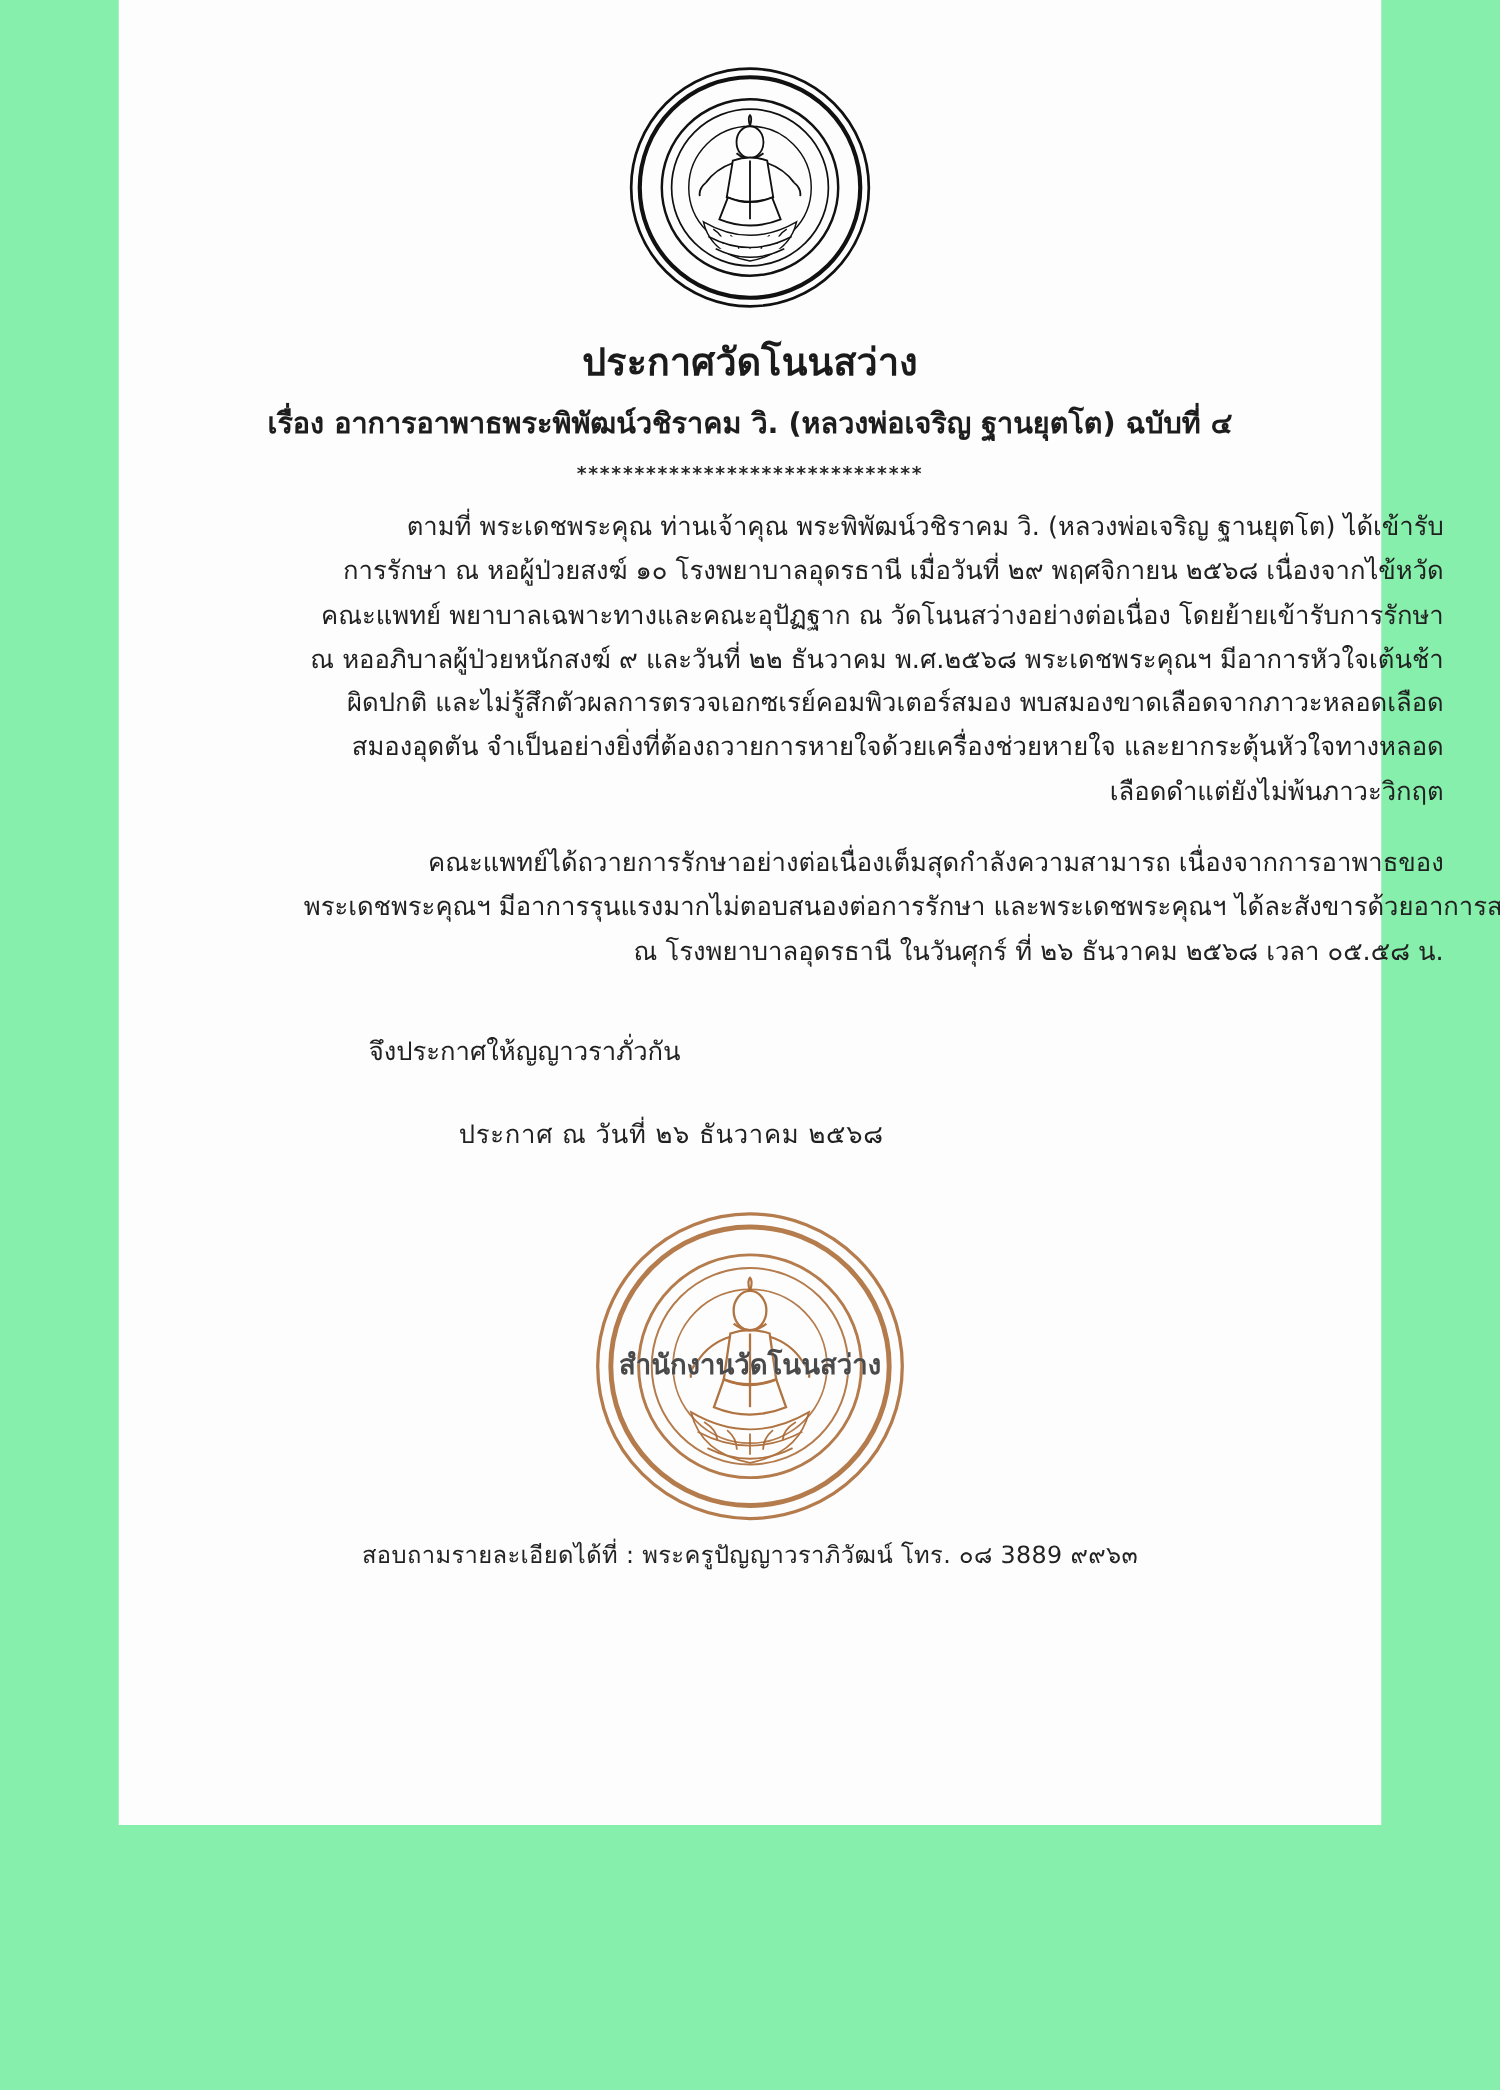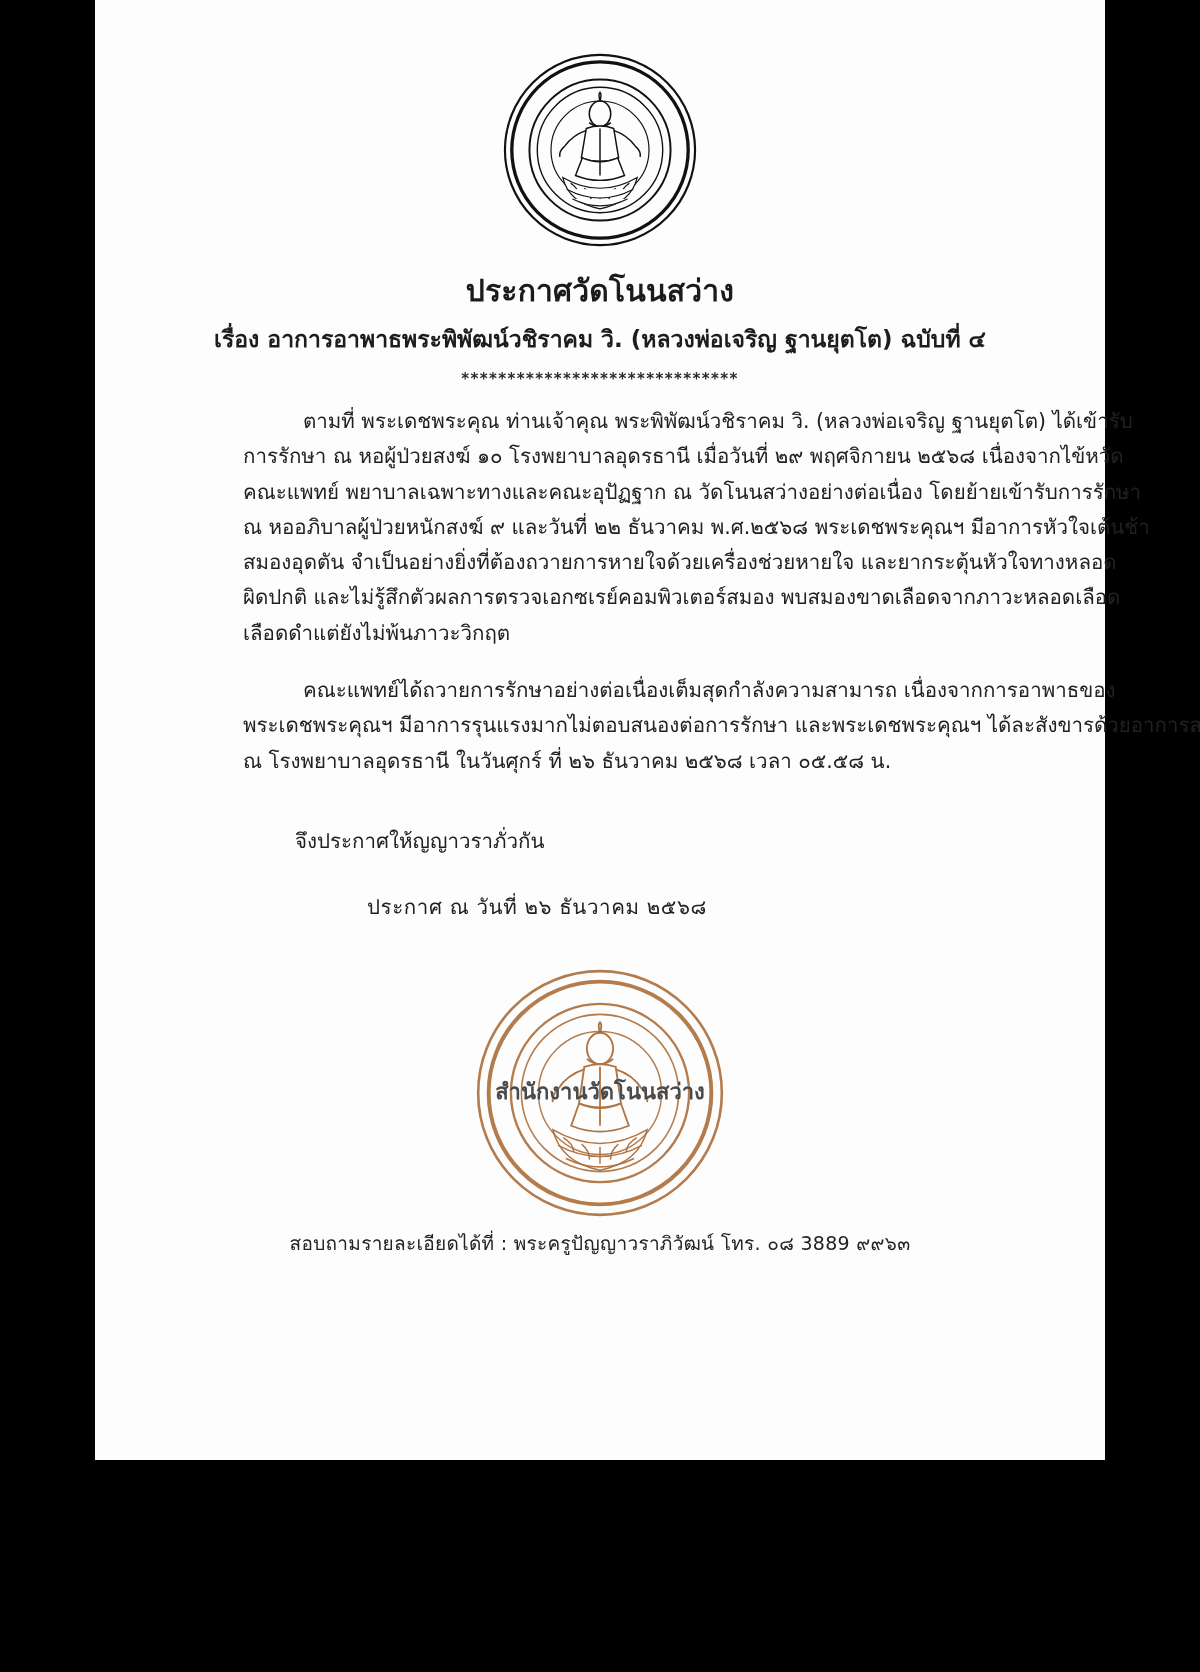--- a/index.html
+++ b/index.html
@@ -11,21 +11,21 @@
   body {
     width: 1200px;
     height: 1672px;
     font-family: "DejaVu Sans", "Liberation Sans", sans-serif;
     overflow: hidden;
   }
   .page {
     position: relative;
     width: 1200px;
     height: 1672px;
-    background: #000000;
+    background: #86efac;
     box-sizing: border-box;
   }
   .sheet {
     position: absolute;
     left: 95px;
     top: 0;
     width: 1010px;
     height: 1460px;
     background: #fdfdfd;
   }
@@ -87,21 +87,21 @@
   .body-block {
     position: absolute;
     left: 148px;
     width: 912px;
     top: 404px;
     color: #1f1f1f;
   }
   .para {
     font-size: 20.5px;
     line-height: 35.3px;
-    text-align: left;
+    text-align: right;
     margin: 0;
     color: #212121;
     white-space: nowrap;
   }
   .para-gap {
     height: 22px;
   }
   .line {
     display: block;
     white-space: nowrap;
@@ -213,22 +213,22 @@
     <div class="title">ประกาศวัดโนนสว่าง</div>
     <div class="subtitle">เรื่อง อาการอาพาธพระพิพัฒน์วชิราคม วิ. (หลวงพ่อเจริญ ฐานยุตโต)  ฉบับที่ ๔</div>
     <div class="stars">******************************</div>
 
     <div class="body-block">
       <p class="para">
         <span class="line" style="text-indent:60px; display:block;">ตามที่ พระเดชพระคุณ ท่านเจ้าคุณ พระพิพัฒน์วชิราคม วิ. (หลวงพ่อเจริญ ฐานยุตโต) ได้เข้ารับ</span>
         <span class="line">การรักษา ณ หอผู้ป่วยสงฆ์ ๑๐ โรงพยาบาลอุดรธานี เมื่อวันที่ ๒๙ พฤศจิกายน ๒๕๖๘ เนื่องจากไข้หวัด</span>
         <span class="line">คณะแพทย์ พยาบาลเฉพาะทางและคณะอุปัฏฐาก ณ วัดโนนสว่างอย่างต่อเนื่อง โดยย้ายเข้ารับการรักษา</span>
         <span class="line">ณ หออภิบาลผู้ป่วยหนักสงฆ์ ๙ และวันที่ ๒๒ ธันวาคม พ.ศ.๒๕๖๘ พระเดชพระคุณฯ มีอาการหัวใจเต้นช้า</span>
+        <span class="line">ผิดปกติ และไม่รู้สึกตัวผลการตรวจเอกซเรย์คอมพิวเตอร์สมอง พบสมองขาดเลือดจากภาวะหลอดเลือด</span>
         <span class="line">สมองอุดตัน จำเป็นอย่างยิ่งที่ต้องถวายการหายใจด้วยเครื่องช่วยหายใจ และยากระตุ้นหัวใจทางหลอด</span>
-        <span class="line">ผิดปกติ และไม่รู้สึกตัวผลการตรวจเอกซเรย์คอมพิวเตอร์สมอง พบสมองขาดเลือดจากภาวะหลอดเลือด</span>
         <span class="line">เลือดดำแต่ยังไม่พ้นภาวะวิกฤต</span>
       </p>
       <div class="para-gap"></div>
       <p class="para">
         <span class="line" style="text-indent:60px; display:block;">คณะแพทย์ได้ถวายการรักษาอย่างต่อเนื่องเต็มสุดกำลังความสามารถ เนื่องจากการอาพาธของ</span>
         <span class="line">พระเดชพระคุณฯ มีอาการรุนแรงมากไม่ตอบสนองต่อการรักษา และพระเดชพระคุณฯ ได้ละสังขารด้วยอาการสงบ</span>
         <span class="line">ณ โรงพยาบาลอุดรธานี ในวันศุกร์ ที่ ๒๖ ธันวาคม ๒๕๖๘ เวลา ๐๕.๕๘ น.</span>
       </p>
     </div>
 

